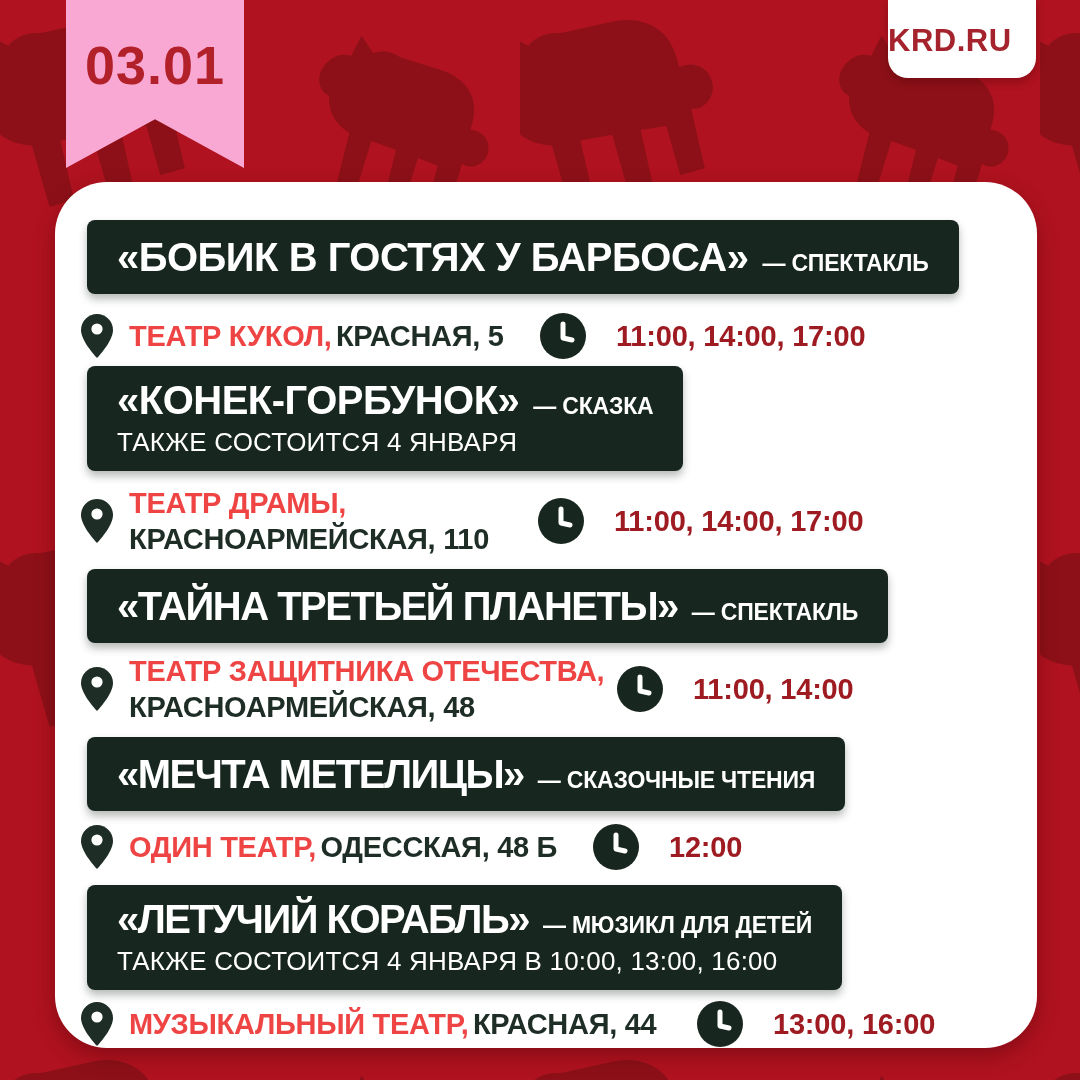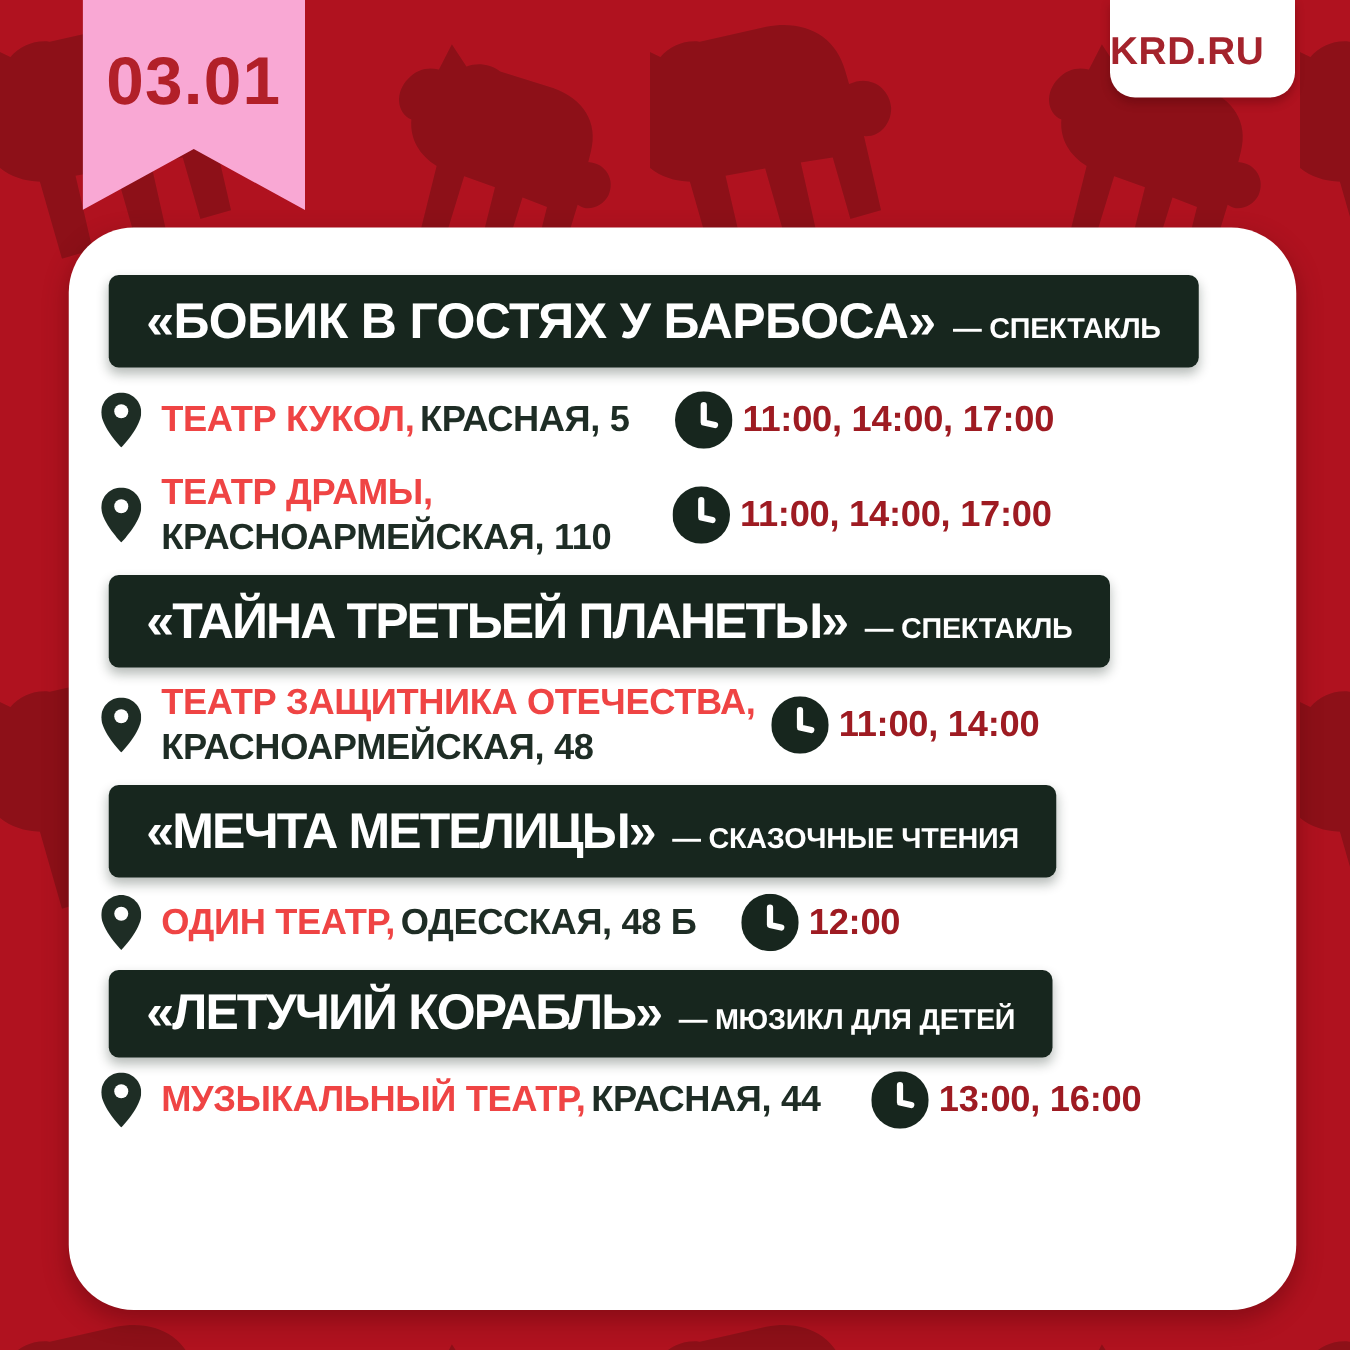--- a/index.html
+++ b/index.html
@@ -63,21 +63,21 @@
     height:52px; padding-left:74px; white-space:nowrap;
   }
   .loc-row.two-line { height:76px; }
   .pin { position:absolute; left:26px; top:50%; transform:translateY(-50%); width:32px; height:44px; }
   .venue-name { font-size:29px; font-weight:700; color:#ef4444; letter-spacing:-.3px; }
   .venue-addr { font-size:29px; font-weight:700; color:#1e2d25; letter-spacing:-.3px; }
   .venue.two-line { display:block; line-height:36px; }
   .venue.two-line .venue-name, .venue.two-line .venue-addr { display:block; }
   .clock-group {
     position:absolute; top:50%; transform:translateY(-50%);
-    display:flex; align-items:center; gap:8px;
+    display:flex; align-items:center; gap:30px;
   }
   .clock { width:46px; height:46px; display:block; }
   .times { font-size:29px; font-weight:700; color:#9e1b22; letter-spacing:-.2px; }
 
   
   .row1-loc { margin-top:16px; }              .row1-loc .clock-group { left:485px; }
   .pill2 { margin-top:4px; }
   .row2-loc { margin-top:12px; }              .row2-loc .clock-group { left:483px; }
   .pill3 { margin-top:10px; }
   .row3-loc { margin-top:8px; }               .row3-loc .clock-group { left:562px; }
@@ -134,20 +134,27 @@
     </span>
     <span class="clock-group">
       <svg class="clock" viewBox="0 0 46 46">
         <circle cx="23" cy="23" r="23" fill="#17261e"></circle>
         <path d="M23,11 L23,25 L32,27" fill="none" stroke="#ffffff" stroke-width="5" stroke-linecap="round" stroke-linejoin="round"></path>
       </svg>
       <span class="times">11:00, 14:00, 17:00</span>
     </span>
   </div>
 
+  <div class="pill pill2 with-note">
+    <div class="pill-line">
+      <span class="title">«КОНЕК-ГОРБУНОК»</span>
+      <span class="tag">— СКАЗКА</span>
+    </div>
+    <div class="note">ТАКЖЕ СОСТОИТСЯ 4 ЯНВАРЯ</div>
+  </div>
   <div class="loc-row two-line row2-loc">
     <svg class="pin" viewBox="0 0 32 44">
       <path fill="#1e2d25" d="M16,0 C7.2,0 0,7.2 0,16 C0,27.5 16,44 16,44 C16,44 32,27.5 32,16 C32,7.2 24.8,0 16,0 Z"></path>
       <circle cx="16" cy="15" r="5.6" fill="#ffffff"></circle>
     </svg>
     <span class="venue two-line">
       <span class="venue-name">ТЕАТР ДРАМЫ,</span>
       <span class="venue-addr">КРАСНОАРМЕЙСКАЯ, 110</span>
     </span>
     <span class="clock-group">
@@ -205,20 +212,21 @@
       </svg>
       <span class="times">12:00</span>
     </span>
   </div>
 
   <div class="pill pill5 cond with-note">
     <div class="pill-line">
       <span class="title">«ЛЕТУЧИЙ КОРАБЛЬ»</span>
       <span class="tag">— МЮЗИКЛ ДЛЯ ДЕТЕЙ</span>
     </div>
+    <div class="note">ТАКЖЕ СОСТОИТСЯ 4 ЯНВАРЯ В 10:00, 13:00, 16:00</div>
   </div>
   <div class="loc-row row5-loc">
     <svg class="pin" viewBox="0 0 32 44">
       <path fill="#1e2d25" d="M16,0 C7.2,0 0,7.2 0,16 C0,27.5 16,44 16,44 C16,44 32,27.5 32,16 C32,7.2 24.8,0 16,0 Z"></path>
       <circle cx="16" cy="15" r="5.6" fill="#ffffff"></circle>
     </svg>
     <span class="venue">
       <span class="venue-name">МУЗЫКАЛЬНЫЙ ТЕАТР,</span>
       <span class="venue-addr">КРАСНАЯ, 44</span>
     </span>

